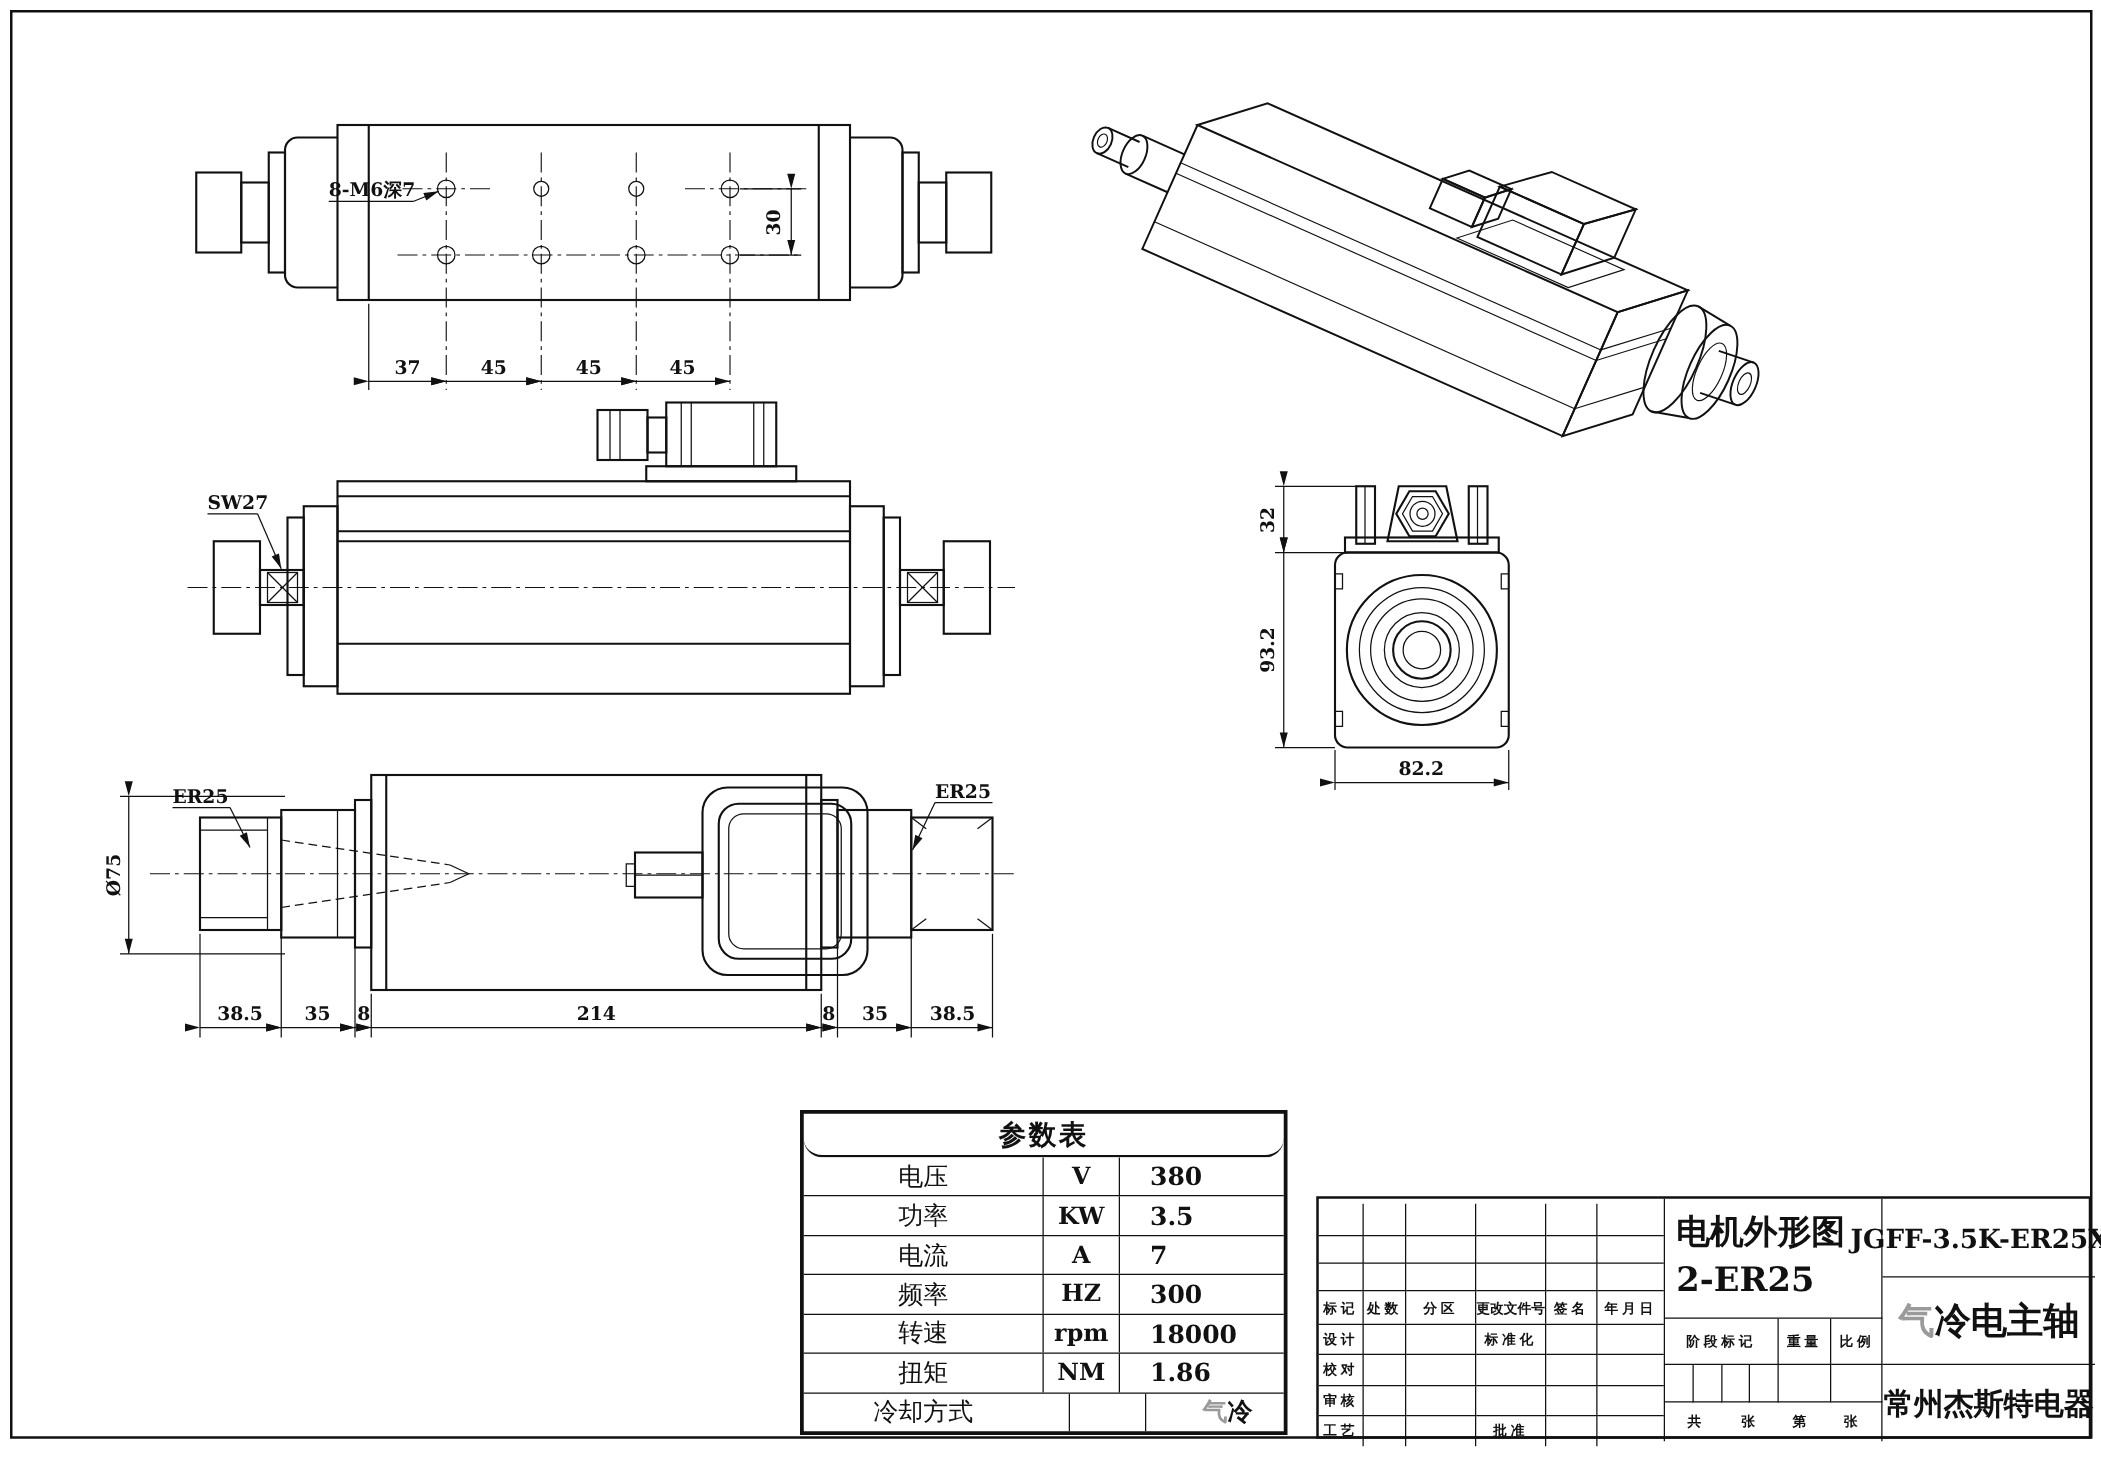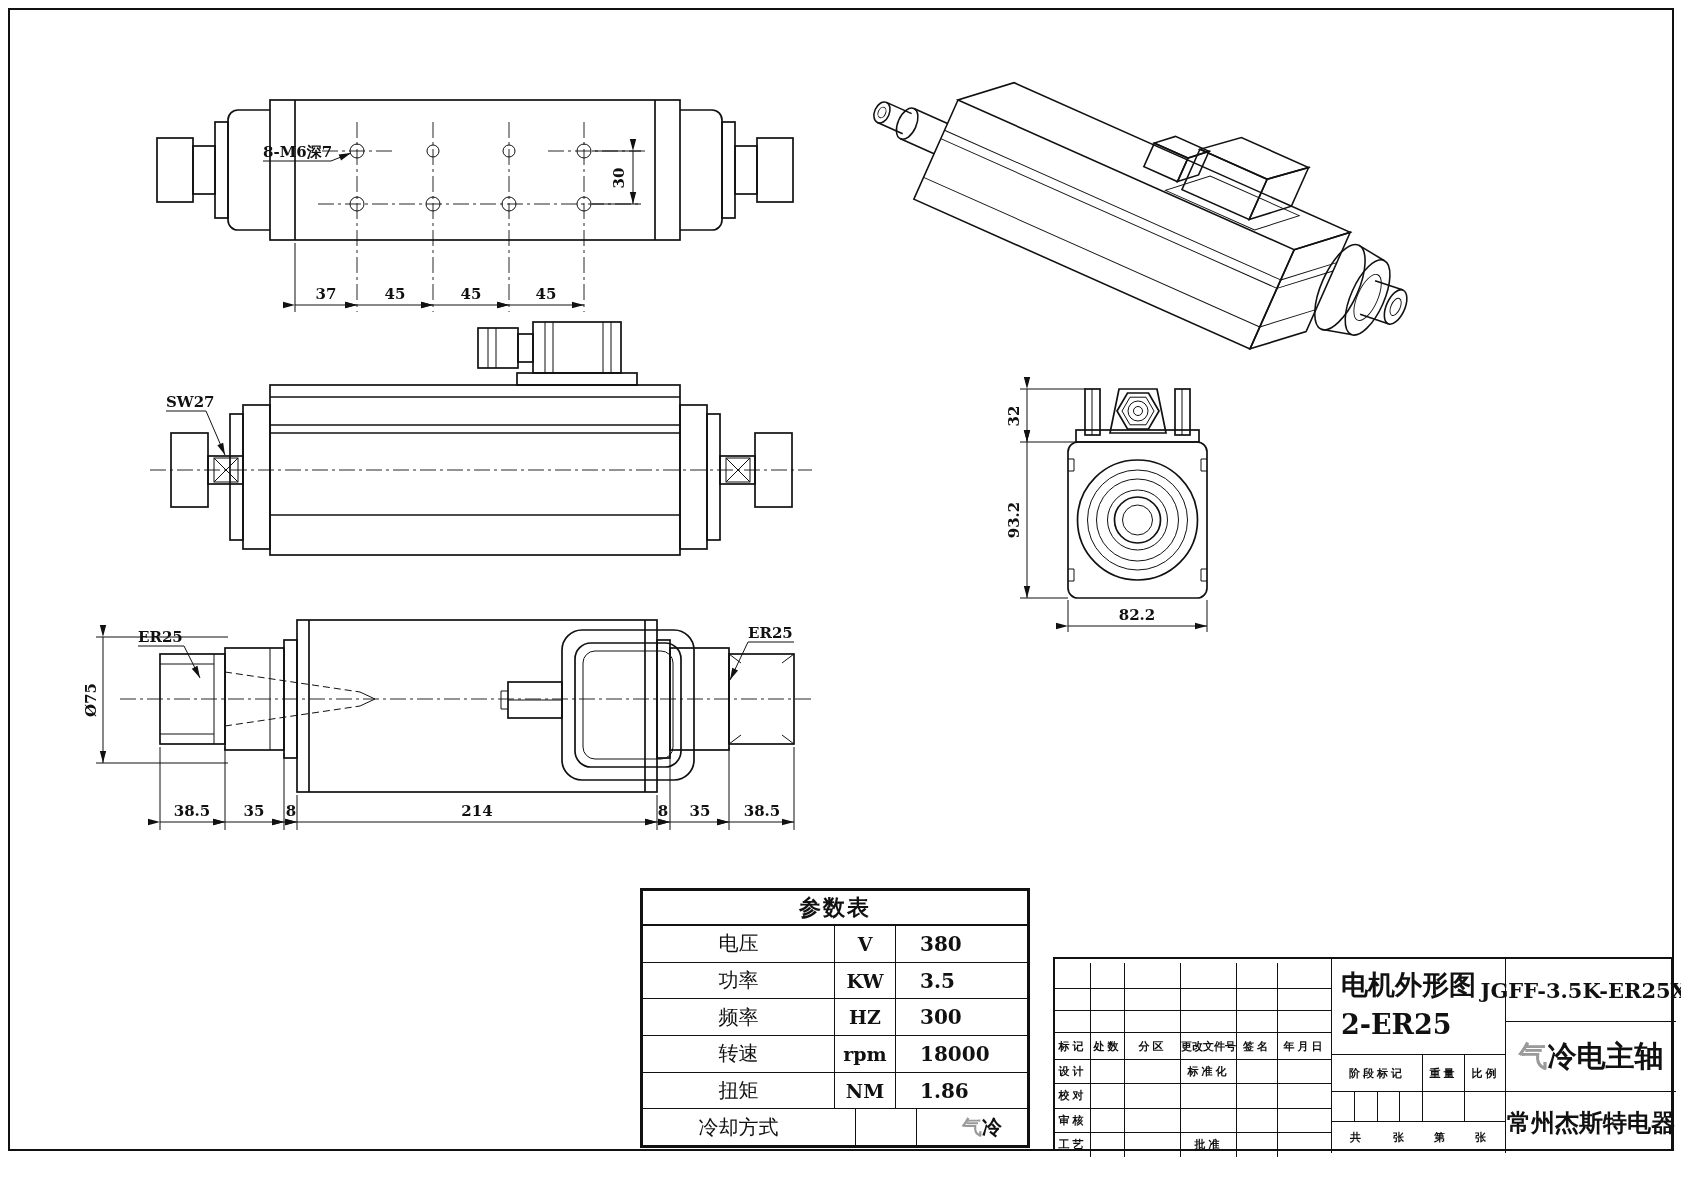--- a/index.html
+++ b/index.html
@@ -11,21 +11,21 @@
   svg .o{fill:none;stroke:#111;stroke-width:1.7;}
   svg .t{fill:none;stroke:#111;stroke-width:1;}
   svg .cl{fill:none;stroke:#111;stroke-width:0.9;stroke-dasharray:16 4 3 4;}
   svg .hd{fill:none;stroke:#111;stroke-width:1;stroke-dasharray:7 4;}
   svg .dim{fill:none;stroke:#111;stroke-width:1;}
   svg text.d{font:bold 15px "DejaVu Serif",serif;fill:#111;}
   
   #param-table{position:absolute;left:640px;top:888px;width:390px;height:260px;
                border:3px solid #111;box-sizing:border-box;display:flex;flex-direction:column;}
   .pt-title{height:33px;border-bottom:2px solid #111;display:flex;align-items:center;
-            justify-content:center;font-size:22px;font-weight:bold;letter-spacing:2px;}
+            justify-content:center;font-size:22px;font-weight:bold;letter-spacing:2px;border-radius:15px;}
   .pt-row{flex:1;display:grid;grid-template-columns:191px 62px 1fr;border-bottom:1.6px solid #111;}
   .pt-row:last-child{border-bottom:none;gap:21px;}
   .pt-name{display:flex;align-items:center;justify-content:center;font-size:20px;font-weight:normal;}
   .pt-unit{display:flex;align-items:center;justify-content:center;border-left:1.6px solid #111;
            border-right:1.6px solid #111;font:bold 19px "DejaVu Serif",serif;}
   .pt-val{display:flex;align-items:center;padding-left:24px;font:bold 20px "DejaVu Serif",serif;}
   .light{color:#9a9a9a;}
   
   #title-block{position:absolute;left:1053px;top:957px;width:620px;height:194px;
                border:2.5px solid #111;box-sizing:border-box;}
@@ -316,20 +316,25 @@
       <div class="pt-name">电压</div>
       <div class="pt-unit">V</div>
       <div class="pt-val">380</div>
     </div>
     <div class="pt-row">
       <div class="pt-name">功率</div>
       <div class="pt-unit">KW</div>
       <div class="pt-val">3.5</div>
     </div>
     <div class="pt-row">
+      <div class="pt-name">电流</div>
+      <div class="pt-unit">A</div>
+      <div class="pt-val">7</div>
+    </div>
+    <div class="pt-row">
       <div class="pt-name">频率</div>
       <div class="pt-unit">HZ</div>
       <div class="pt-val">300</div>
     </div>
     <div class="pt-row">
       <div class="pt-name">转速</div>
       <div class="pt-unit">rpm</div>
       <div class="pt-val">18000</div>
     </div>
     <div class="pt-row">

